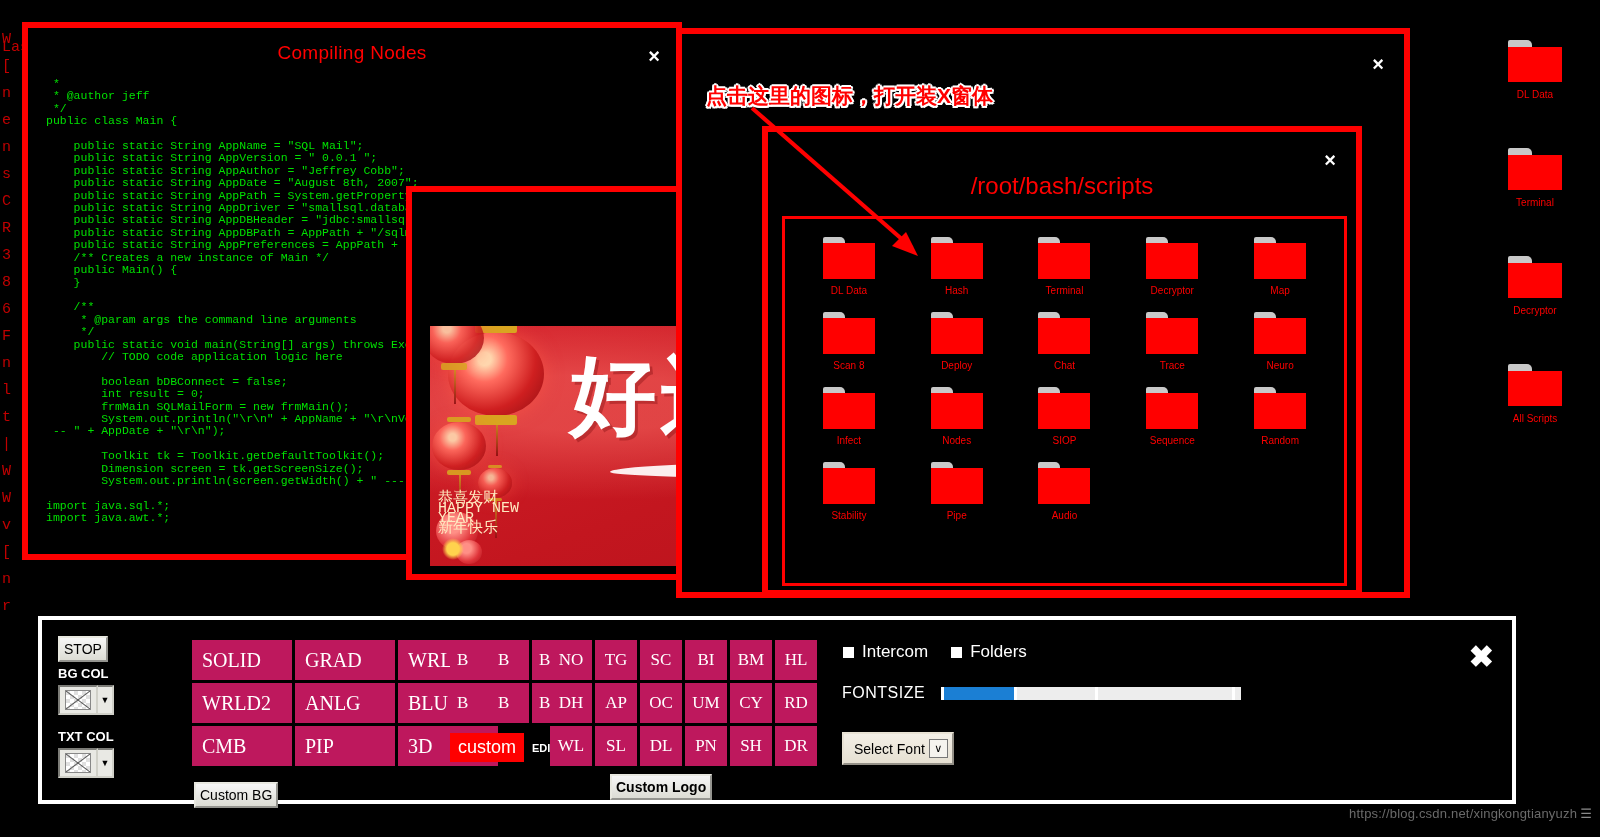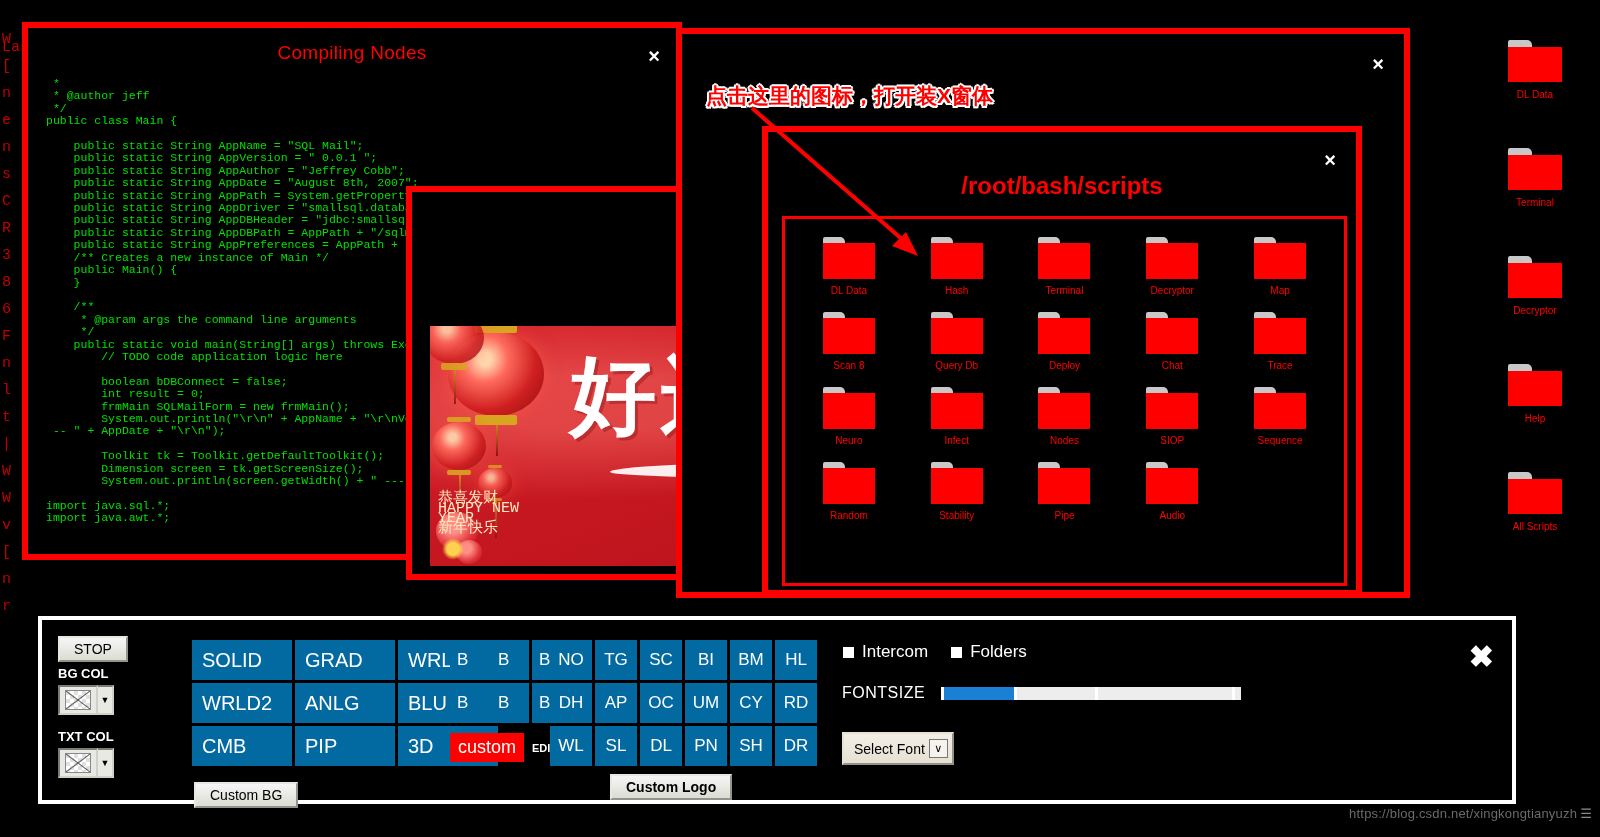--- a/index.html
+++ b/index.html
@@ -113,21 +113,21 @@
     background:#000; border:1px solid #3a3a3a; z-index:9;
   }
   .sb-btn { width:100%; height:14px; background:#c8c8c8; border:1px solid #808080;
     font-size:8px; text-align:center; color:#333; line-height:12px; }
   .sb-thumb { position:absolute; left:1px; top:16px; width:12px; height:200px;
     background:#d8d8d8; border:1px solid #9a9a9a; }
 
   
   #folder-window { left:676px; top:28px; width:734px; height:570px; z-index:8; }
   #folder-window2 { left:762px; top:126px; width:600px; height:470px; z-index:9; }
-  .fw-title { color:#ff0000; font-size:24px; font-weight:bold; text-align:center; padding-top:40px; }
+  .fw-title { color:#ff0000; font-size:24px; font-weight:normal; text-align:center; padding-top:40px; }
   .folder-grid-box {
     position:absolute; left:14px; top:84px; width:565px; height:370px;
     border:3px solid #ff0000;
   }
   .folder-grid {
     display:grid; grid-template-columns:repeat(5, 1fr);
     row-gap:16px; padding:18px 10px 0 10px;
   }
   .folder-cell { text-align:center; cursor:pointer; }
   .folder-ico { width:52px; height:42px; margin:0 auto; position:relative; }
@@ -163,40 +163,40 @@
   #control-panel {
     position:absolute; left:38px; top:616px; width:1478px; height:188px;
     background:#000; border:4px solid #ffffff; z-index:20;
   }
   .cp-inner { position:relative; width:100%; height:100%; }
   .cp-close { position:absolute; right:18px; top:22px; color:#fff; font-size:30px;
     font-weight:bold; cursor:pointer; line-height:1; }
 
   .sys-btn {
     background:linear-gradient(#f6f6f6,#dcdcd4); border:2px outset #e8e8e0;
-    color:#000; font-size:14px; padding:3px 14px; cursor:pointer;
+    color:#000; font-size:14px; padding:3px 4px; cursor:pointer;
     font-family:"Liberation Sans", sans-serif;
   }
   .cp-lbl { color:#ffffff; font-size:13px; font-weight:bold; margin:4px 0 4px 0; }
   .swatch { width:40px; height:30px; border:2px inset #d0d0c8; background:#e9e9e4;
     display:flex; align-items:center; justify-content:center; cursor:pointer; }
   .swatch .xbox { width:26px; height:20px; border:1px solid #888;
     background:
       linear-gradient(to top right, transparent calc(50% - 1px), #555 50%, transparent calc(50% + 1px)),
       linear-gradient(to bottom right, transparent calc(50% - 1px), #555 50%, transparent calc(50% + 1px)),
       repeating-conic-gradient(#fff 0 25%, #e0e0e0 0 50%) 0 0/8px 8px;
   }
   .swatch-wrap { display:flex; align-items:stretch; width:56px; }
   .swatch-arrow { width:16px; border:2px inset #d0d0c8; border-left:0; background:#e9e9e4;
     display:flex; align-items:center; justify-content:center; font-size:9px; cursor:pointer; }
 
   .red-btn {
-    background:#0369a1; color:#ffffff; border:0; cursor:pointer;
+    background:#be185d; color:#ffffff; border:0; cursor:pointer;
     display:flex; align-items:center; justify-content:center;
-    font-family:Liberation Sans, sans-serif;
+    font-family:Liberation Serif, serif;
   }
   .grid-a { display:grid; grid-template-columns:repeat(3,100px);
     grid-auto-rows:40px; gap:3px; }
   .grid-a .red-btn { font-size:20px; justify-content:flex-start; padding-left:10px; }
   .grid-b { display:grid; grid-template-columns:repeat(3,38px);
     grid-auto-rows:40px; gap:3px; }
   .grid-b .red-btn { font-size:17px; justify-content:flex-start; padding-left:7px; }
   .grid-c { display:grid; grid-template-columns:repeat(6,42px);
     grid-auto-rows:40px; gap:3px; }
   .grid-c .red-btn { font-size:17px; }
@@ -372,27 +372,20 @@
               <div class="tab"></div>
               <div class="body"></div>
             </div>
             <div class="folder-lbl">Scan 8</div>
           </div>
           <div class="folder-cell">
             <div class="folder-ico">
               <div class="tab"></div>
               <div class="body"></div>
             </div>
-            <div class="folder-lbl">Query Db</div>
-          </div>
-          <div class="folder-cell">
-            <div class="folder-ico">
-              <div class="tab"></div>
-              <div class="body"></div>
-            </div>
             <div class="folder-lbl">Deploy</div>
           </div>
           <div class="folder-cell">
             <div class="folder-ico">
               <div class="tab"></div>
               <div class="body"></div>
             </div>
             <div class="folder-lbl">Chat</div>
           </div>
           <div class="folder-cell">
@@ -487,27 +480,20 @@
           <div class="body"></div>
         </div>
         <div class="df-lbl">Terminal</div>
       </div>
       <div class="df-item">
         <div class="df-ico">
           <div class="tab"></div>
           <div class="body"></div>
         </div>
         <div class="df-lbl">Decryptor</div>
-      </div>
-      <div class="df-item">
-        <div class="df-ico">
-          <div class="tab"></div>
-          <div class="body"></div>
-        </div>
-        <div class="df-lbl">Help</div>
       </div>
       <div class="df-item">
         <div class="df-ico">
           <div class="tab"></div>
           <div class="body"></div>
         </div>
         <div class="df-lbl">All Scripts</div>
       </div>
     </div>
 

